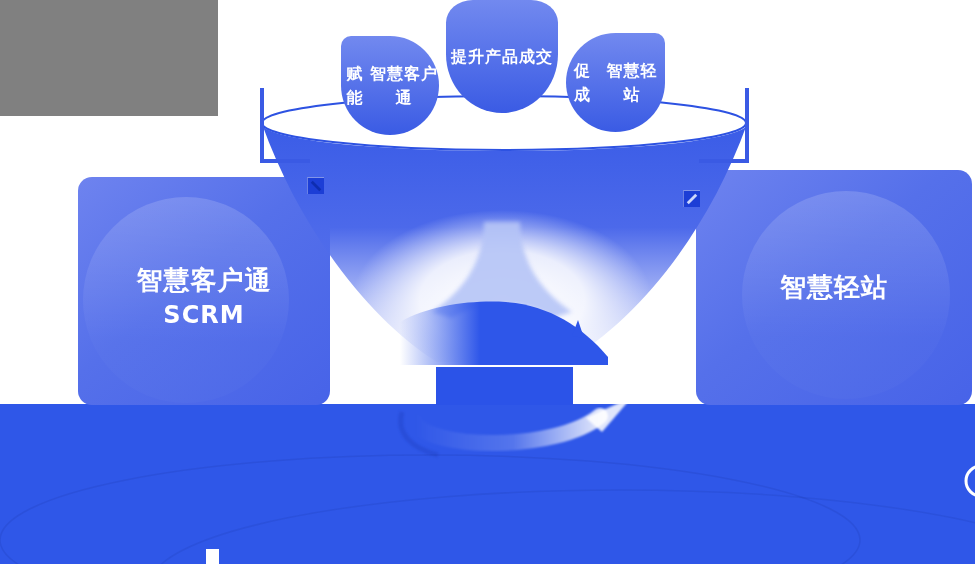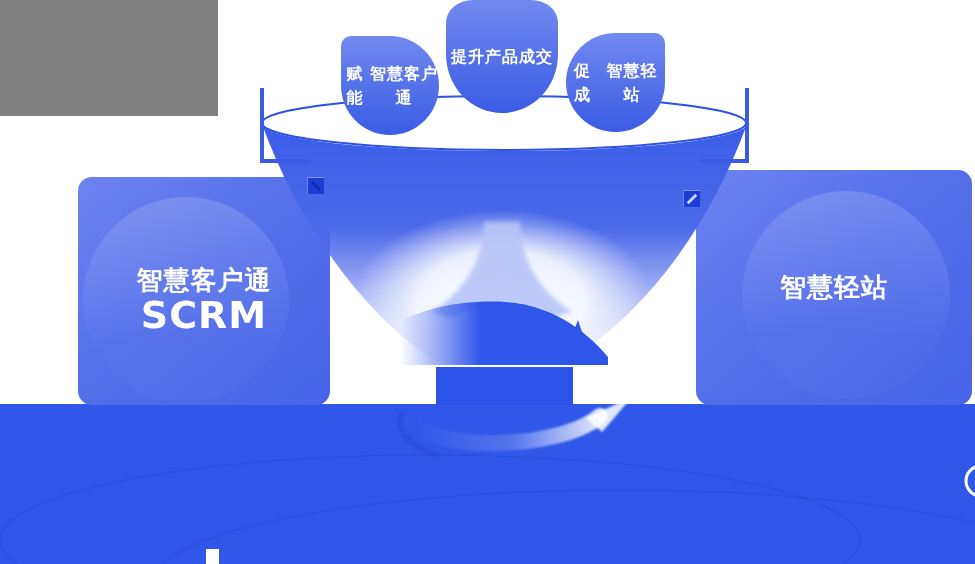--- a/index.html
+++ b/index.html
@@ -28,21 +28,21 @@
   .card.left{left:78px;}
   .card.right{left:652px;top:170px;width:276px;height:235px;margin-left:44px;}
   .card .inner-circle{position:absolute;border-radius:50%;
     background:linear-gradient(180deg,rgba(255,255,255,.16),rgba(255,255,255,.02) 70%);}
   .card.left .inner-circle{left:5px;top:20px;width:206px;height:206px;}
   .card.right .inner-circle{left:46px;top:21px;width:208px;height:208px;}
   .card .card-text{position:absolute;left:0;right:0;text-align:center;color:#fff;font-weight:700;}
   .card.left .card-text{top:86px;}
   .card.right .card-text{top:100px;}
   .card .cn{font-size:26px;line-height:34px;letter-spacing:1px;}
-  .card .en{font-size:38px;line-height:36px;letter-spacing:1px;}
+  .card .en{font-size:24px;line-height:36px;letter-spacing:1px;}
 
   
   .badge{width:17px;height:17px;background:var(--badge,#1c3ed6);z-index:6;
     border-top:1px solid rgba(255,255,255,.45);border-left:1px solid rgba(255,255,255,.35);}
   .badge.left{left:307px;top:177px;}
   .badge.right{left:683px;top:190px;}
   .badge svg{display:block;width:100%;height:100%;}
 
   
   .bubble{z-index:5;display:flex;flex-direction:row;align-items:center;justify-content:center;

